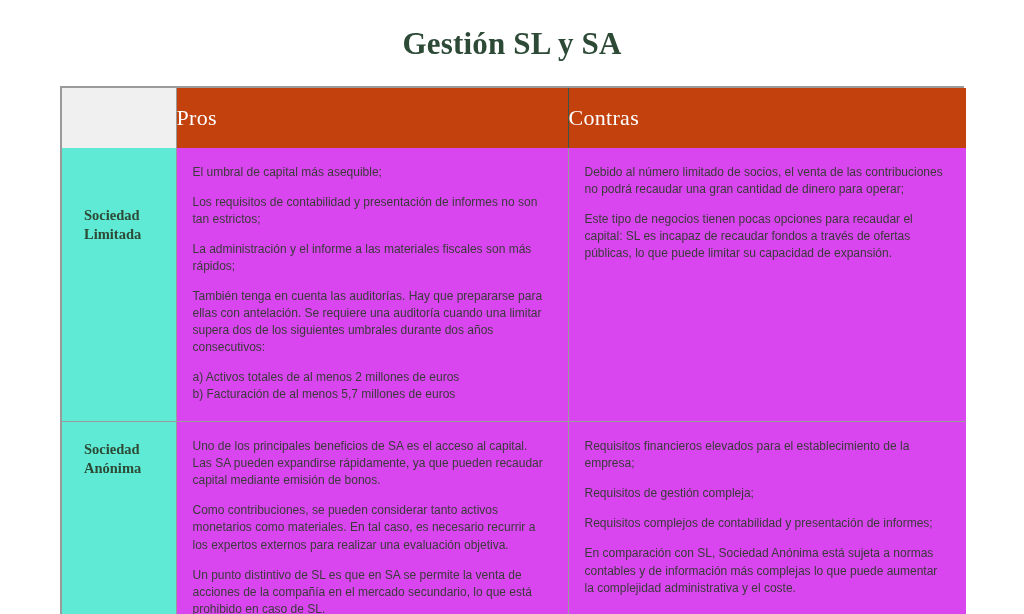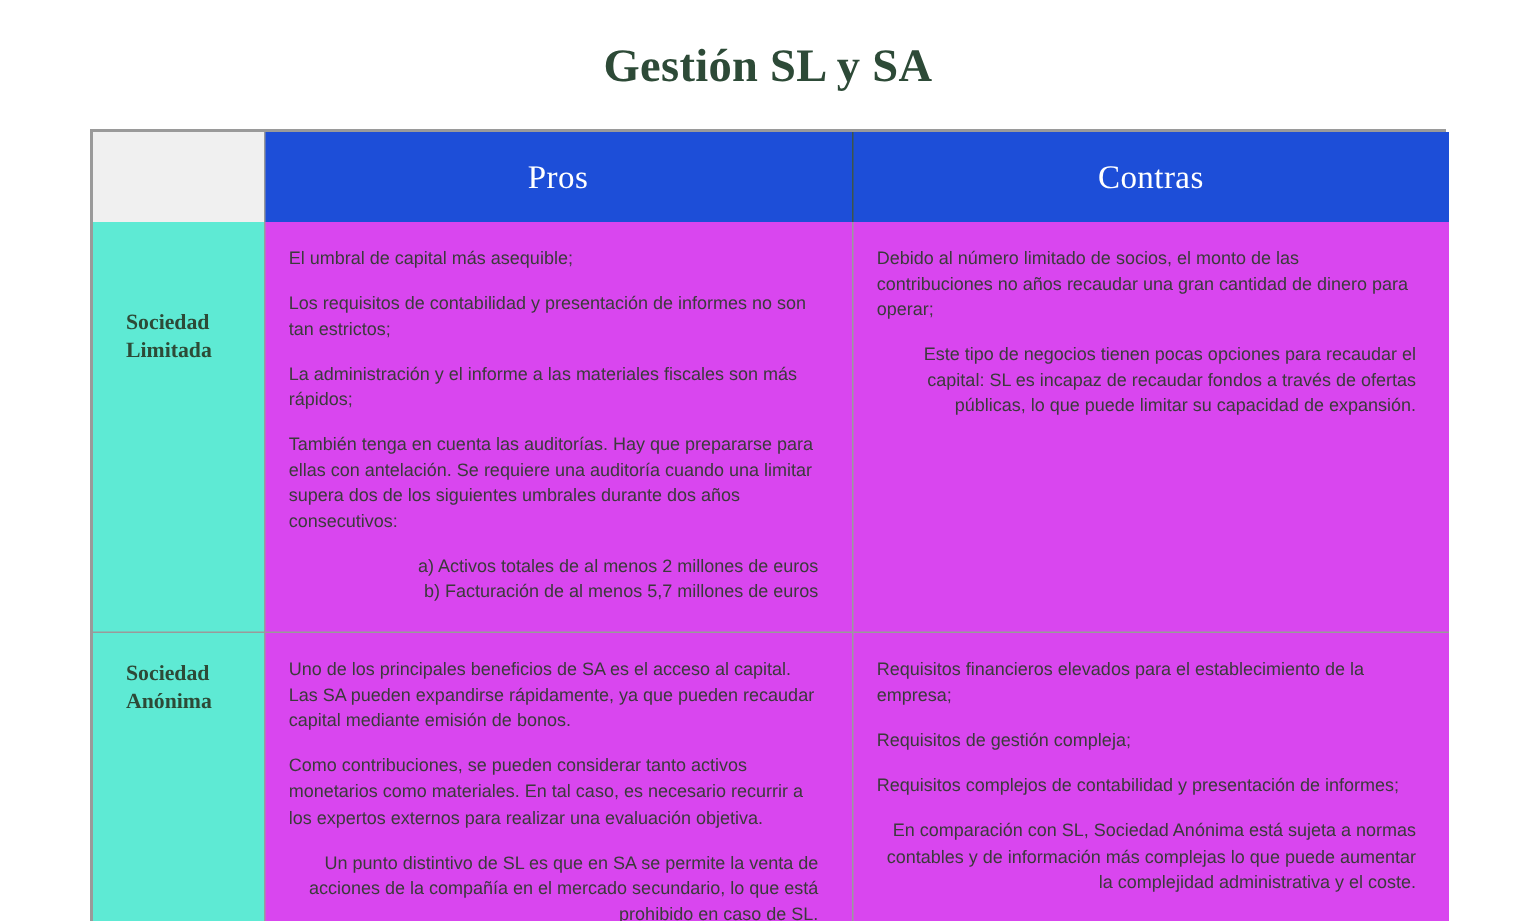--- a/index.html
+++ b/index.html
@@ -60,26 +60,26 @@
     padding: 0;
     margin: 0;
   }
 
   .corner-cell {
     background: #f0f0f0;
     border-right: 1px solid #9a9a9a;
   }
 
   .head-cell {
-    background: #1d4ed8;
+    background: #c2410c;
     color: #ffffff;
     font-family: "Liberation Serif", serif;
     font-weight: normal;
     font-size: 22px;
-    text-align: center;
+    text-align: left;
     vertical-align: middle;
     height: 60px;
     letter-spacing: 0.3px;
   }
 
   .head-cell.head-pros {
     border-right: 1px solid #3c5549;
   }
 
   .label-cell {
@@ -114,21 +114,20 @@
 
   .row-divider-top > td {
     border-top: 1px solid #9a9a9a;
   }
 
   .para {
     margin: 0 0 13px 0;
   }
   .para:last-child {
     margin-bottom: 0;
-    text-align: right;
   }
 
   .row-1 .cell-pros { height: 222px; }
   .row-2 .cell-pros { height: 208px; }
 
   .nowrap-block {
     white-space: pre-line;
   }
 </style>
 </head>
@@ -163,21 +162,21 @@
           <td class="body-cell cell-pros">
             <p class="para">El umbral de capital más asequible;</p>
             <p class="para">Los requisitos de contabilidad y presentación de informes no son tan estrictos;</p>
             <p class="para">La administración y el informe a las materiales fiscales son más rápidos;</p>
             <p class="para">También tenga en cuenta las auditorías. Hay que prepararse para ellas con antelación. Se requiere una auditoría cuando una limitar supera dos de los siguientes umbrales durante dos años consecutivos:</p>
             <p class="para nowrap-block">a) Activos totales de al menos 2 millones de euros
 b) Facturación de al menos 5,7 millones de euros</p>
           </td>
 
           <td class="body-cell cell-cons">
-            <p class="para">Debido al número limitado de socios, el monto de las contribuciones no años recaudar una gran cantidad de dinero para operar;</p>
+            <p class="para">Debido al número limitado de socios, el venta de las contribuciones no podrá recaudar una gran cantidad de dinero para operar;</p>
             <p class="para">Este tipo de negocios tienen pocas opciones para recaudar el capital: SL es incapaz de recaudar fondos a través de ofertas públicas, lo que puede limitar su capacidad de expansión.</p>
           </td>
         </tr>
 
         <tr class="row-2 row-divider-top">
           <td class="label-cell nowrap-block">Sociedad
 Anónima</td>
 
           <td class="body-cell cell-pros">
             <p class="para">Uno de los principales beneficios de SA es el acceso al capital. Las SA pueden expandirse rápidamente, ya que pueden recaudar capital mediante emisión de bonos.</p>

